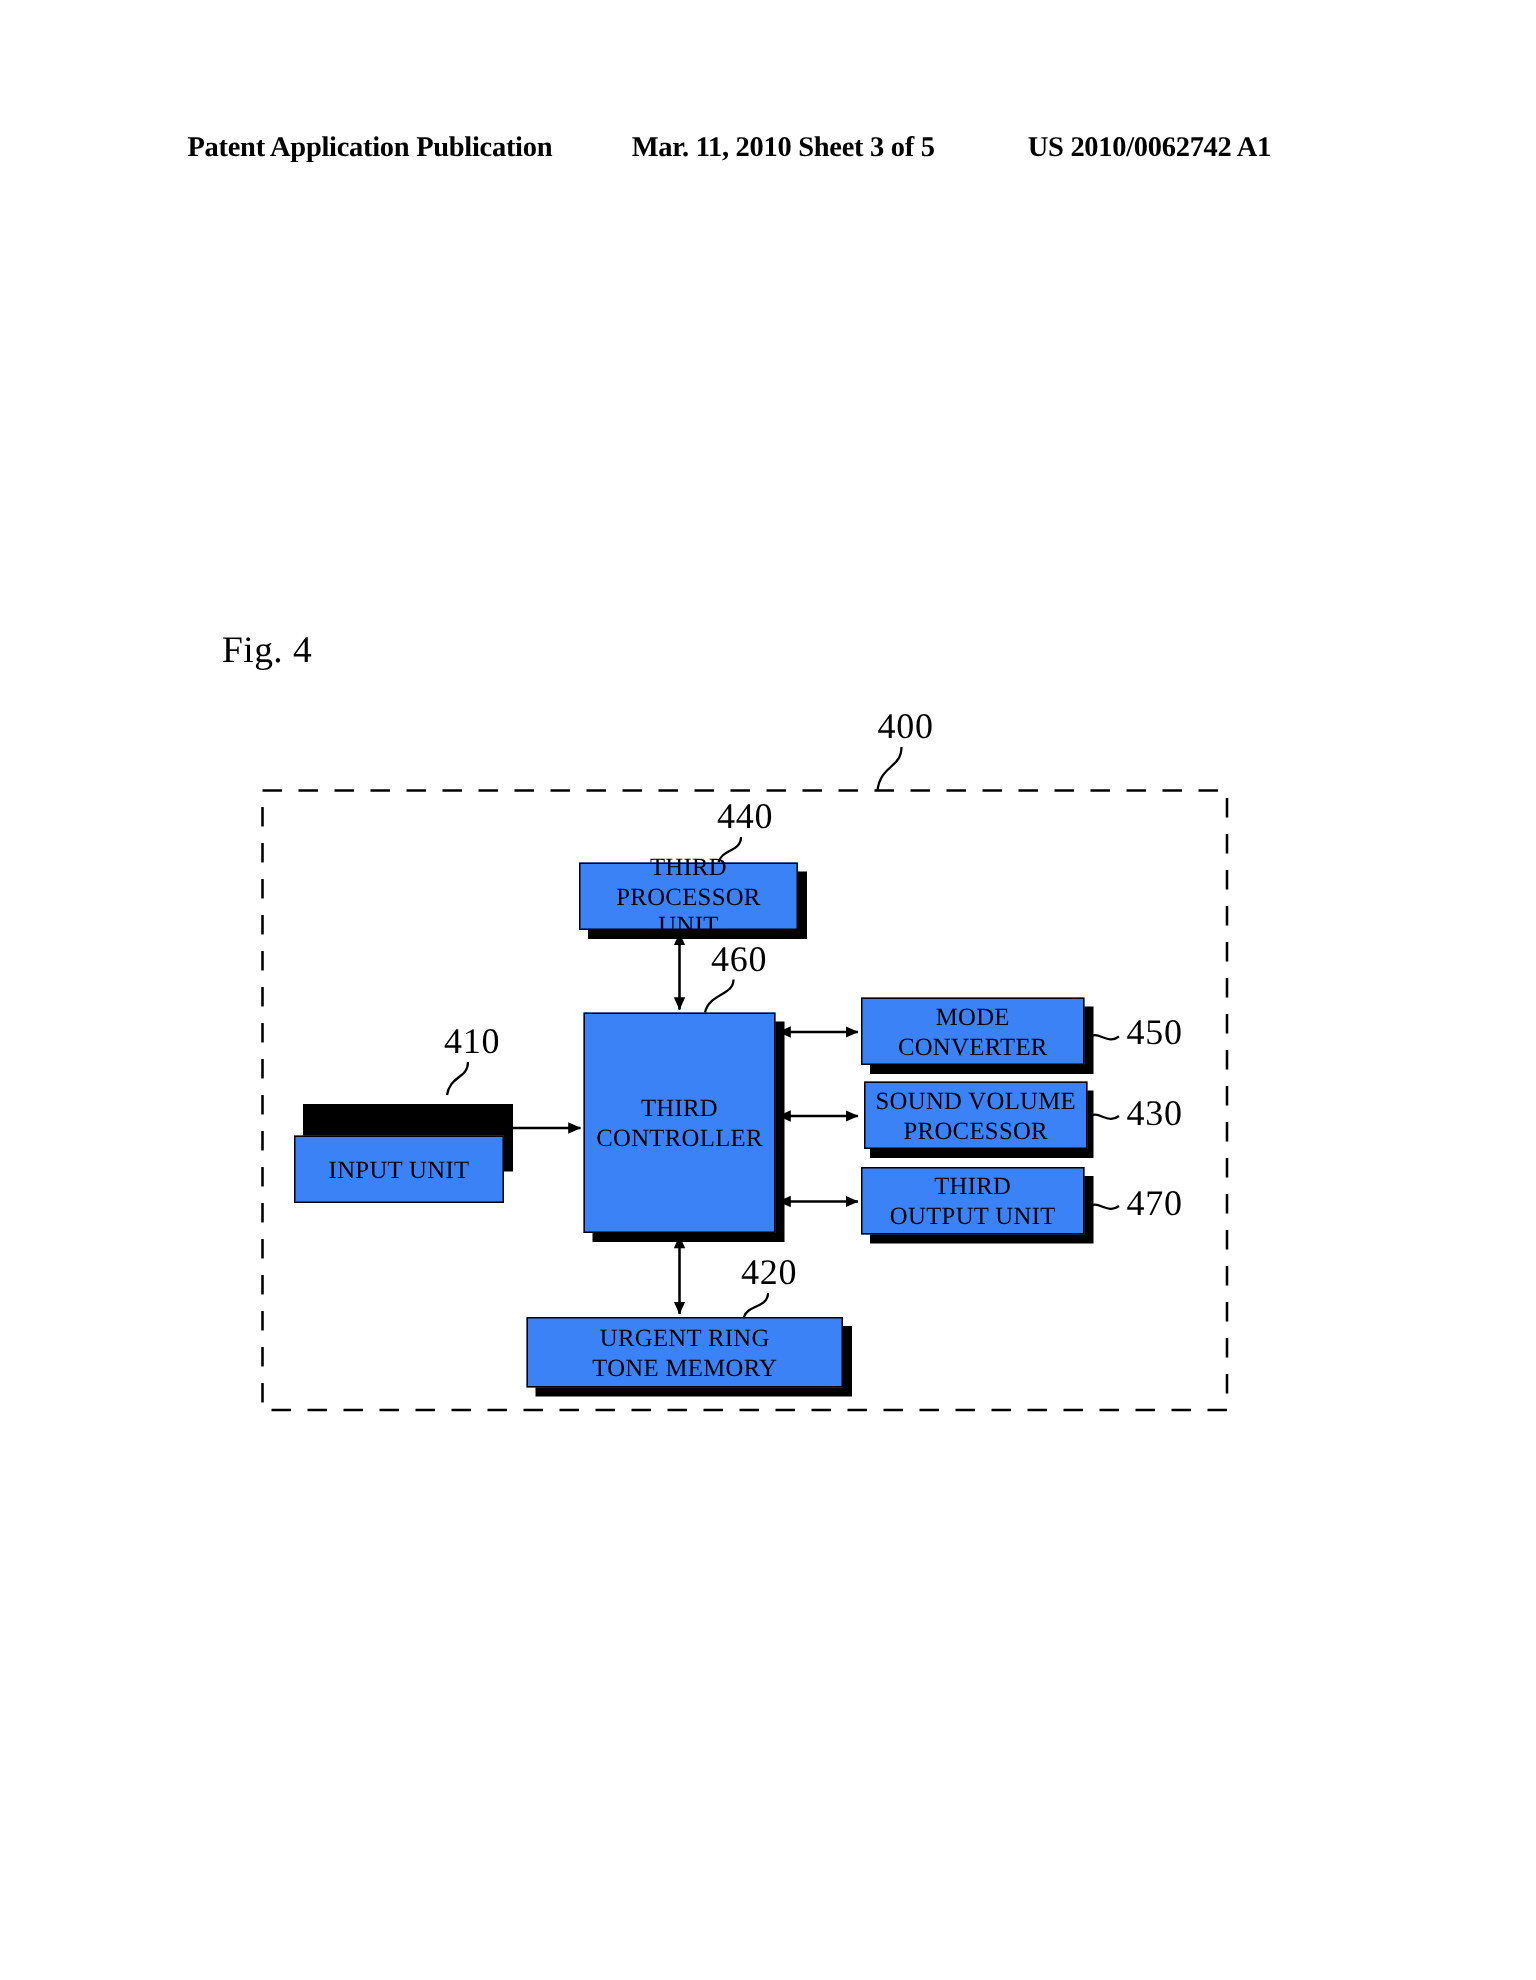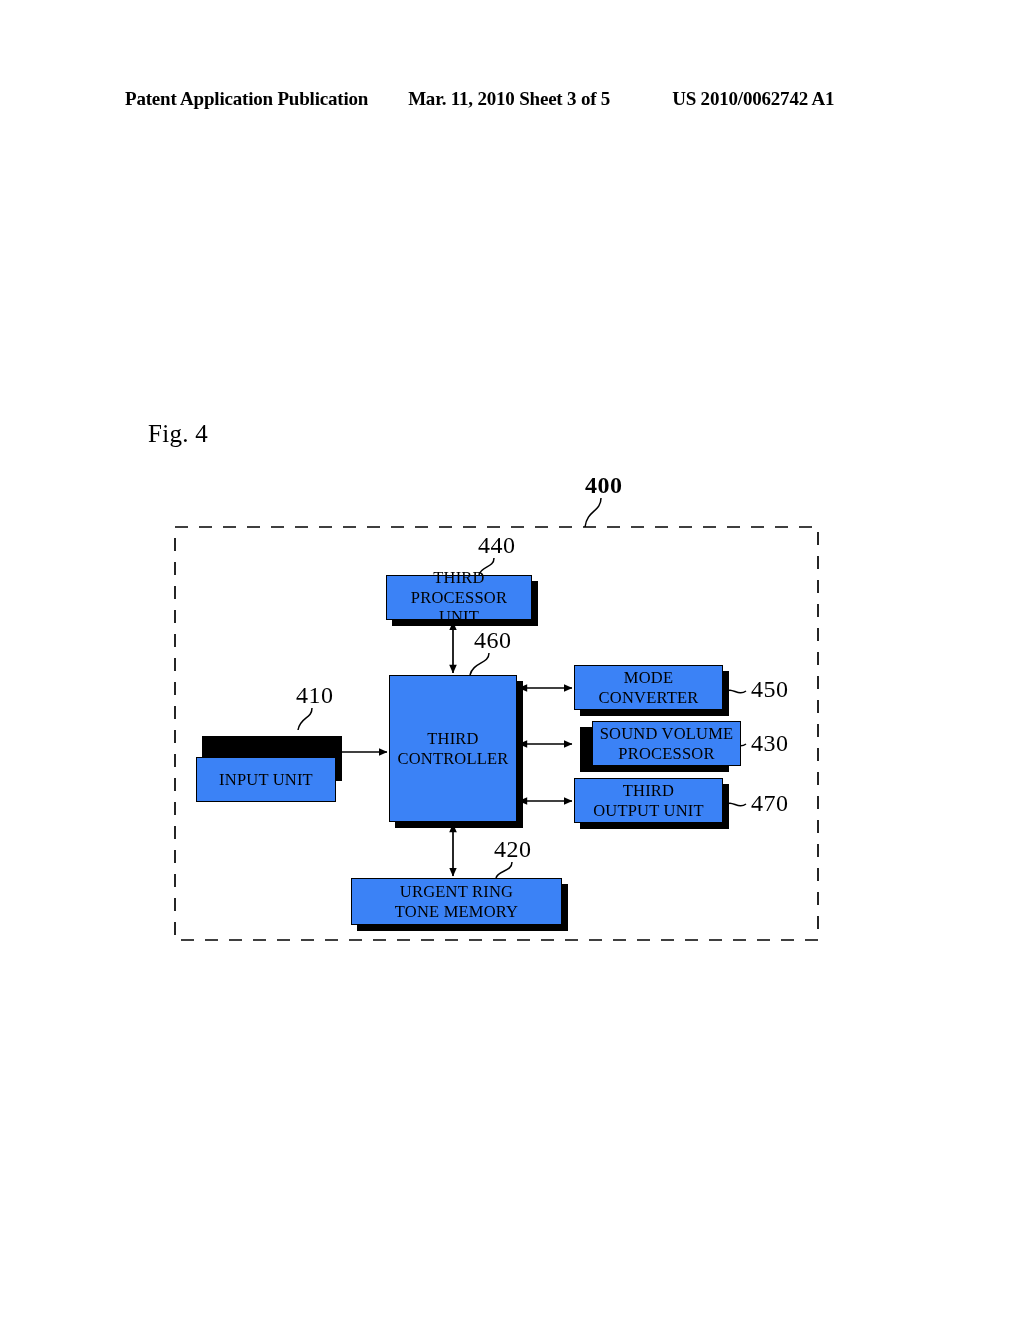--- a/index.html
+++ b/index.html
@@ -24,21 +24,21 @@
     left: 125px;
     width: 775px;
     display: flex;
     align-items: flex-end;
     font-weight: bold;
     font-size: 19px;
     letter-spacing: -0.2px;
     white-space: nowrap;
   }
   .hdr-left   { flex: 0 0 auto; }
-  .hdr-mid    { flex: 0 0 auto; margin-left: 40px; }
+  .hdr-mid    { flex: 0 0 auto; margin-left: 53px; }
   .hdr-right  { flex: 0 0 auto; margin-left: 62px; }
 
   
   .fig-label {
     position: absolute;
     left: 148px;
     top: 420px;
     font-size: 25px;
     letter-spacing: 0.3px;
   }
@@ -162,41 +162,41 @@
   </span>
 </div>
 
 <div class="block" style="left:574px; top:665px; width:149px; height:45px;">
   <span class="block-text">
     <span>MODE</span><br>
     <span>CONVERTER</span>
   </span>
 </div>
 
-<div class="block" style="left:592px; top:721px; width:149px; height:45px;text-align:center;">
+<div class="block" style="left:576px; top:721px; width:149px; height:45px;text-align:center;">
   <span class="block-text">
     <span>SOUND VOLUME</span><br>
     <span>PROCESSOR</span>
   </span>
 </div>
 
 <div class="block" style="left:574px; top:778px; width:149px; height:45px;">
   <span class="block-text">
     <span>THIRD</span><br>
     <span>OUTPUT UNIT</span>
   </span>
 </div>
 
 <div class="block" style="left:351px; top:878px; width:211px; height:47px;">
   <span class="block-text">
     <span>URGENT RING</span><br>
     <span>TONE MEMORY</span>
   </span>
 </div>
 
-<div class="ref" style="left:585px; top:472px;font-weight:bold;">400</div>
+<div class="ref" style="left:585px; top:472px;">400</div>
 <div class="ref" style="left:478px; top:532px;">440</div>
 <div class="ref" style="left:474px; top:627px;">460</div>
 <div class="ref" style="left:296px; top:682px;">410</div>
 <div class="ref" style="left:751px; top:676px;">450</div>
 <div class="ref" style="left:751px; top:730px;">430</div>
 <div class="ref" style="left:751px; top:790px;">470</div>
 <div class="ref" style="left:494px; top:836px;">420</div>
 
 </body></html>

